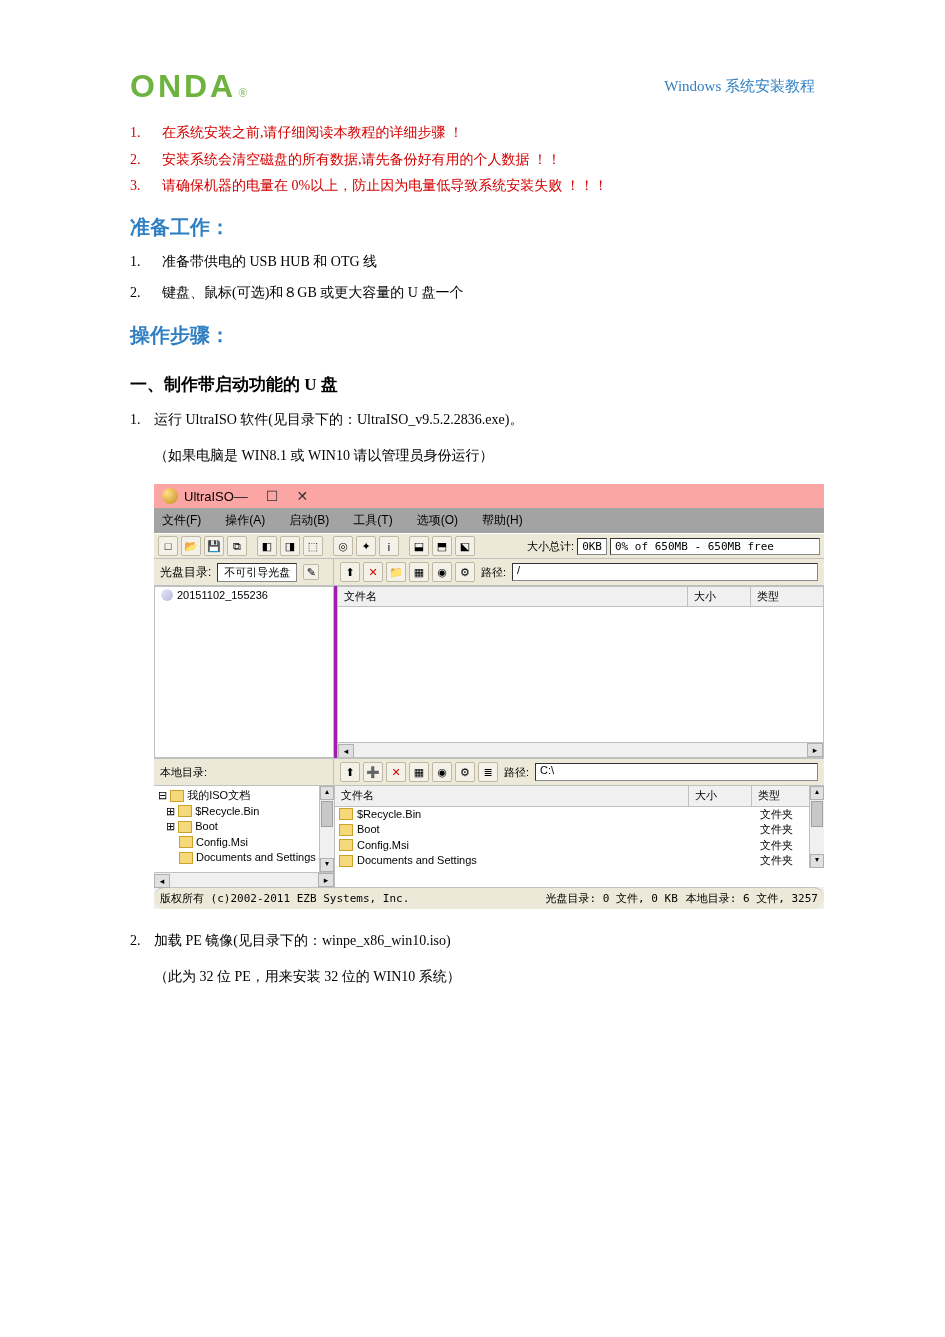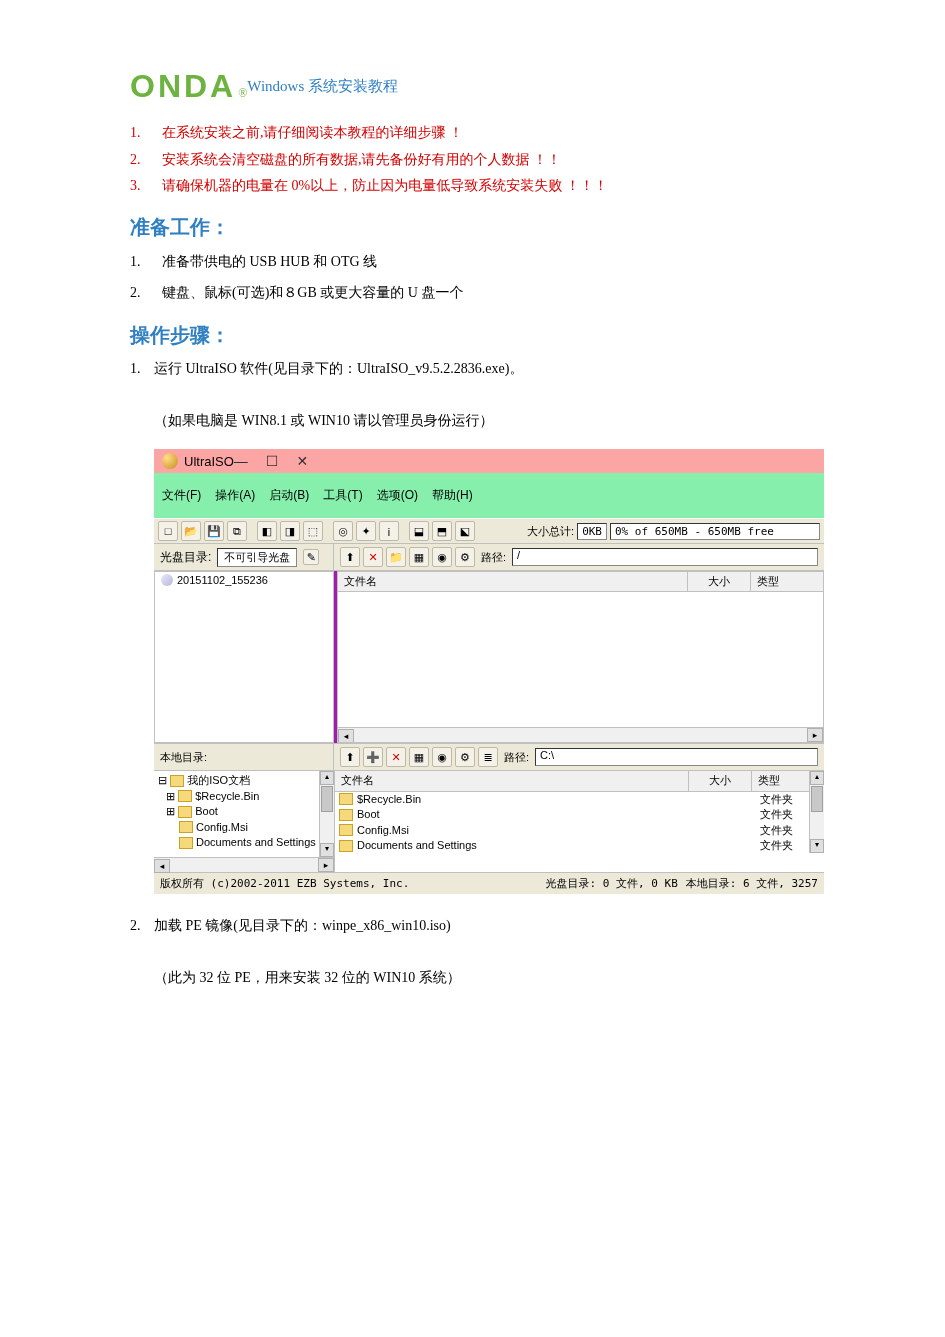--- a/index.html
+++ b/index.html
@@ -12,21 +12,21 @@
   }
   .page {
     width: 945px;
     margin: 0 auto;
     padding: 70px 130px 60px 130px;
     box-sizing: border-box;
   }
   .header-row {
     display: flex;
     align-items: center;
-    justify-content: flex-start;
+    justify-content: space-between;
     margin-bottom: 18px;
   }
   .logo-area {
     display: flex;
     align-items: baseline;
     gap: 2px;
   }
   .logo-text {
     font-family: Arial, sans-serif;
     font-weight: 900;
@@ -70,21 +70,21 @@
     font-size: 17px;
     font-weight: bold;
     margin: 24px 0 10px 0;
   }
   .step-body {
     font-size: 14px;
     line-height: 2.0;
   }
   .step-item { display: flex; margin-bottom: 6px; }
   .step-num { width: 24px; flex-shrink:0; }
-  .step-sub { margin-left: 24px; margin-top: 24px; margin-bottom: 14px; }
+  .step-sub { margin-left: 24px; margin-top: 8px; margin-bottom: 14px; }
 
   
   .app-window {
     margin-left: 24px;
     width: 670px;
     background: #f0f0f0;
     font-family: "Microsoft YaHei", "SimSun", sans-serif;
     font-size: 12px;
     color: #000;
   }
@@ -98,23 +98,23 @@
   .title-icon {
     width: 16px; height: 16px;
     border-radius: 50%;
     background: radial-gradient(circle at 30% 30%, #ffe08a, #c78a1a);
     display:inline-block;
   }
   .title-text { font-size: 13px; }
   .win-controls { display: flex; gap: 18px; font-family: Arial; color:#333; font-size:14px;}
   .menubar {
     display: flex;
-    gap: 14px;
-    padding: 14px 8px;
-    background: #86efac;
+    gap: 24px;
+    padding: 4px 8px;
+    background: #a3a3a3;
   }
   .toolbar {
     display: flex;
     align-items: center;
     gap: 3px;
     padding: 2px 4px;
     background: #ece9d8;
     border-top: 1px solid #fff;
     border-bottom: 1px solid #c0c0c0;
   }
@@ -159,21 +159,21 @@
     overflow: hidden;
     position:relative;
   }
   .tree-row { padding:2px 6px; font-size:11px; display:flex; align-items:center; gap:4px;}
   .disc-ico { width:12px;height:12px;border-radius:50%;background:linear-gradient(135deg,#e8e8ff,#b8b8d8);display:inline-block;}
   .fold-ico { width:12px;height:10px;background:#f6d97a;border:1px solid #c9a227;display:inline-block;}
   .cols {
     display:flex; background:#f0f0f0; border-bottom:1px solid #c0c0c0; font-size:11px;
   }
   .col-name{flex:1;padding:2px 6px;border-right:1px solid #c0c0c0;}
-  .col-size{width:50px;padding:2px 6px;border-right:1px solid #c0c0c0;text-align:center;}
+  .col-size{width:50px;padding:2px 6px;border-right:1px solid #c0c0c0;text-align:left;}
   .col-type{width:60px;padding:2px 6px;}
   .scrollbar-h {
     height:14px;background:#f0f0f0;border-top:1px solid #c0c0c0;
     position:absolute;bottom:0;left:0;right:0;
   }
   .sb-arrow{display:inline-block;width:14px;height:12px;background:#e0e0e0;border:1px solid #b0b0b0;font-size:9px;text-align:center;line-height:12px;}
 
   .divider-bar {
     background:#ece9d8; padding:3px 6px; font-size:11px;
     border-top:1px solid #c0c0c0; border-bottom:1px solid #c0c0c0;
@@ -191,20 +191,21 @@
   .file-list { font-size:11px; line-height:1.4; height:82px; overflow:hidden; position:relative;}
   .file-row{display:flex;padding:0 4px;align-items:center;gap:4px;}
   .file-row .fn{flex:1;}
   .file-row .fs{width:50px;text-align:right;}
   .file-row .ft{width:60px;}
 
   .statusbar {
     display:flex; font-size:11px; background:#ece9d8;
     border-top:1px solid #c0c0c0; padding:3px 6px; gap:8px;
     font-family: monospace;
+    border-radius: 10px;
   }
   .statusbar .seg{white-space:nowrap;}
   .statusbar .flex{flex:1;}
 </style>
 </head>
 <body>
 
 <div class="page">
 
   <div class="header-row">
@@ -237,20 +238,21 @@
         <span>准备带供电的 USB HUB 和 OTG 线</span>
       </div>
     <div class="prep-item">
         <span class="prep-num">2.</span>
         <span>键盘、鼠标(可选)和８GB 或更大容量的 U 盘一个</span>
       </div>
   </div>
 
   <div class="section-h">操作步骤：</div>
 
+  <div class="step-h">一、制作带启动功能的 U 盘</div>
 
   <div class="step-body">
     <div class="step-item">
       <span class="step-num">1.</span>
       <span>运行 UltraISO 软件(见目录下的：UltraISO_v9.5.2.2836.exe)。</span>
     </div>
     <div class="step-sub">（如果电脑是 WIN8.1 或 WIN10 请以管理员身份运行）</div>
   </div>
 
   <div class="app-window">

